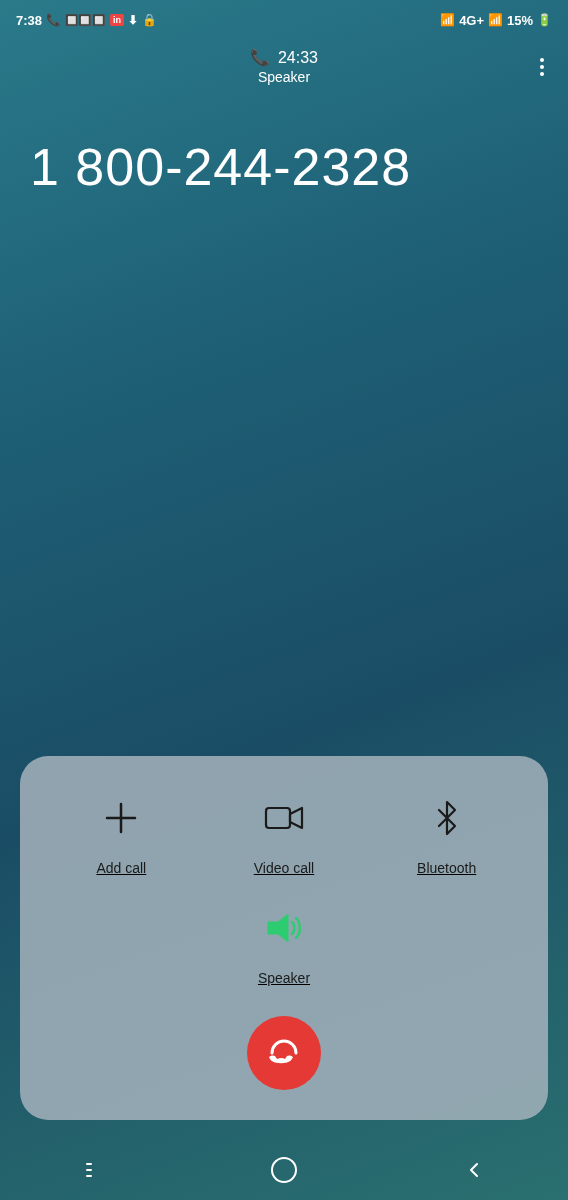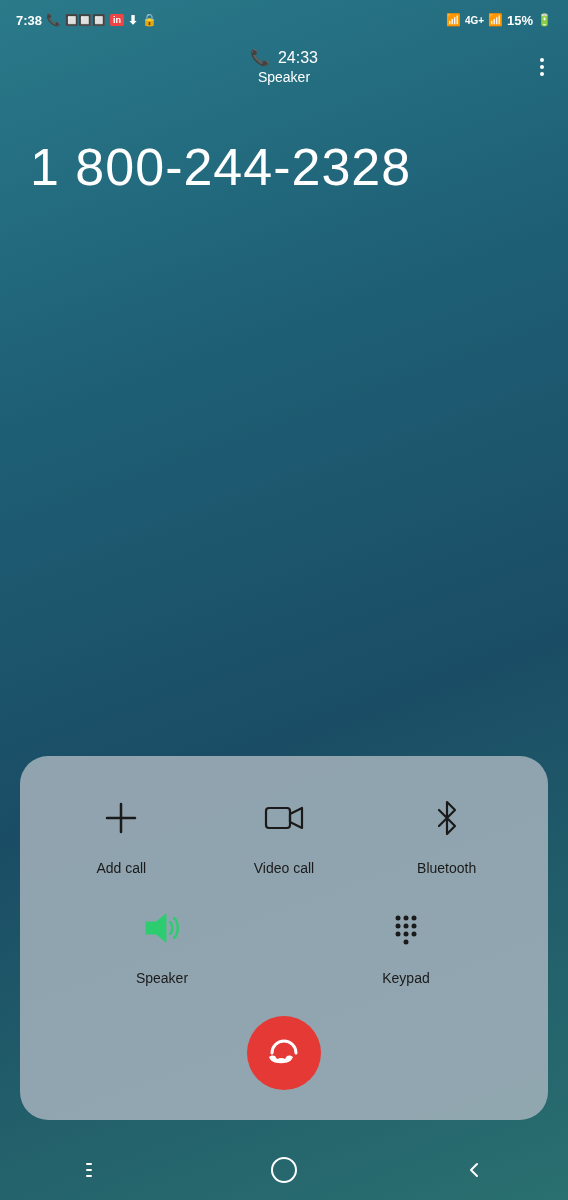--- a/index.html
+++ b/index.html
@@ -133,20 +133,21 @@
       align-items: center;
       gap: 10px;
       flex-shrink: 0;
     }
 
     .controls-row {
       display: flex;
       justify-content: space-around;
       width: 100%;
       margin-bottom: 10px;
+      text-decoration: underline;
     }
 
     .control-btn {
       display: flex;
       flex-direction: column;
       align-items: center;
       gap: 10px;
       cursor: pointer;
       width: 33%;
     }
@@ -213,21 +214,21 @@
   <div class="status-left">
     <span>7:38</span>
     <span class="status-icon">📞</span>
     <span class="status-icon" style="font-size:11px;">🔲🔲🔲</span>
     <span class="status-icon" style="font-size:11px; font-weight:bold; background:#ef4444; color:white; padding:1px 3px; border-radius:2px; font-size:9px;">in</span>
     <span class="status-icon">⬇</span>
     <span class="status-icon">🔒</span>
   </div>
   <div class="status-right">
     <span class="status-icon">📶</span>
-    <span class="status-icon" style="font-size:10px; font-weight:bold;">4G+</span>
+    <span class="status-icon" style="font-size:13px; font-weight:bold;">4G+</span>
     <span class="status-icon">📶</span>
     <span>15%</span>
     <span class="status-icon">🔋</span>
   </div>
 </div>
 
 <div class="call-header">
   <div class="call-timer-section">
     <div class="call-timer-row">
       <span class="call-icon">📞</span>
@@ -287,37 +288,20 @@
         <svg class="icon-svg" viewBox="0 0 44 44" fill="none">
           <polygon points="6,16 16,16 26,8 26,36 16,28 6,28" fill="#2ecc71" stroke="#2ecc71" stroke-width="1"></polygon>
           <path d="M30 16c3 2 3 10 0 12" stroke="#2ecc71" stroke-width="2.5" stroke-linecap="round" fill="none"></path>
           <path d="M34 12c5 4 5 16 0 20" stroke="#2ecc71" stroke-width="2.5" stroke-linecap="round" fill="none"></path>
         </svg>
       </div>
       <span class="control-label">Speaker</span>
     </div>
 
 
-    <div class="control-btn">
-      <div class="control-icon-wrap">
-        <svg class="icon-svg" viewBox="0 0 44 44" fill="none">
-          <circle cx="14" cy="12" r="2.5" fill="#1a1a1a"></circle>
-          <circle cx="22" cy="12" r="2.5" fill="#1a1a1a"></circle>
-          <circle cx="30" cy="12" r="2.5" fill="#1a1a1a"></circle>
-          <circle cx="14" cy="20" r="2.5" fill="#1a1a1a"></circle>
-          <circle cx="22" cy="20" r="2.5" fill="#1a1a1a"></circle>
-          <circle cx="30" cy="20" r="2.5" fill="#1a1a1a"></circle>
-          <circle cx="14" cy="28" r="2.5" fill="#1a1a1a"></circle>
-          <circle cx="22" cy="28" r="2.5" fill="#1a1a1a"></circle>
-          <circle cx="30" cy="28" r="2.5" fill="#1a1a1a"></circle>
-          <circle cx="22" cy="36" r="2.5" fill="#1a1a1a"></circle>
-        </svg>
-      </div>
-      <span class="control-label">Keypad</span>
-    </div>
   </div>
 
   <div class="end-call-btn">
     <svg width="36" height="36" viewBox="0 0 36 36" fill="none">
       <path d="M6 18c0-6.6 5.4-12 12-12s12 5.4 12 12" stroke="white" stroke-width="3" stroke-linecap="round" fill="none"></path>
       <path d="M3 22c1.5-1.5 4-2 6-1l2 3c3-1.5 6-1.5 8 0l2-3c2-1 4.5-.5 6 1-1 3-3.5 5-6 5.5-4 1-8 1-12 0C6.5 27 4 25 3 22z" fill="white"></path>
     </svg>
   </div>
 </div>
 

